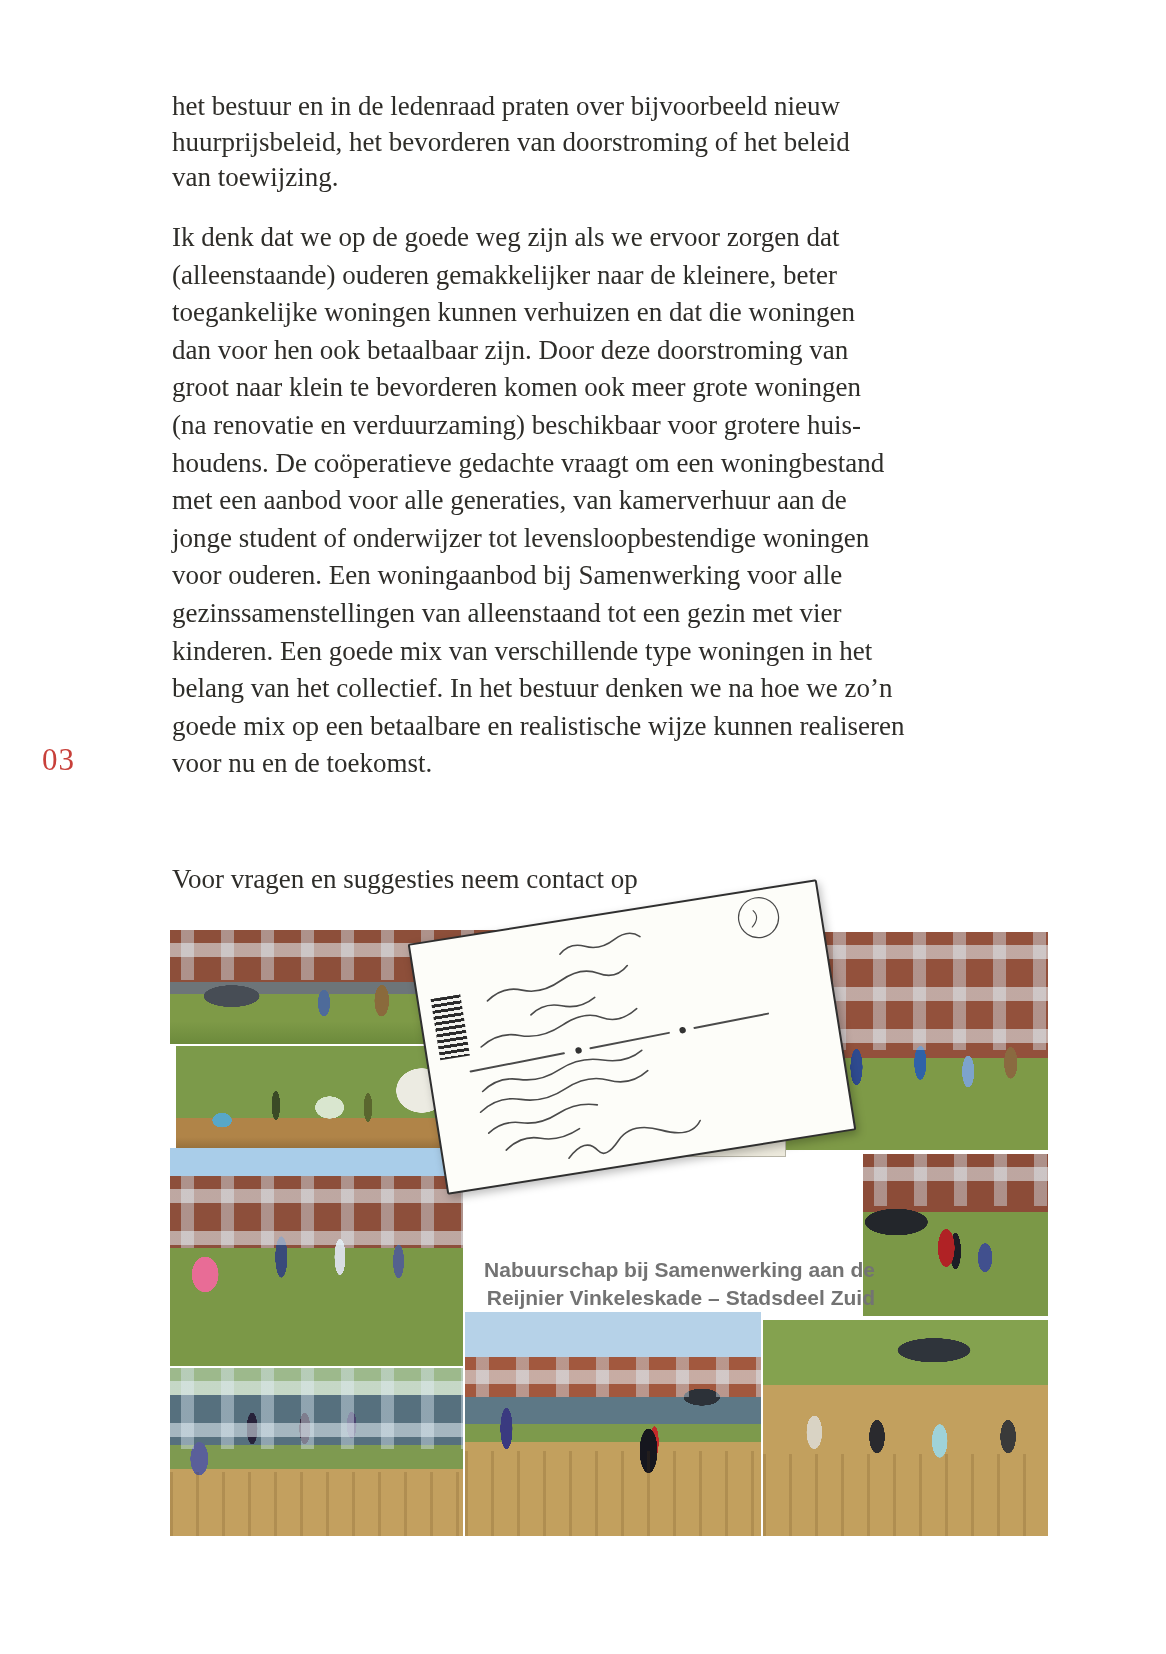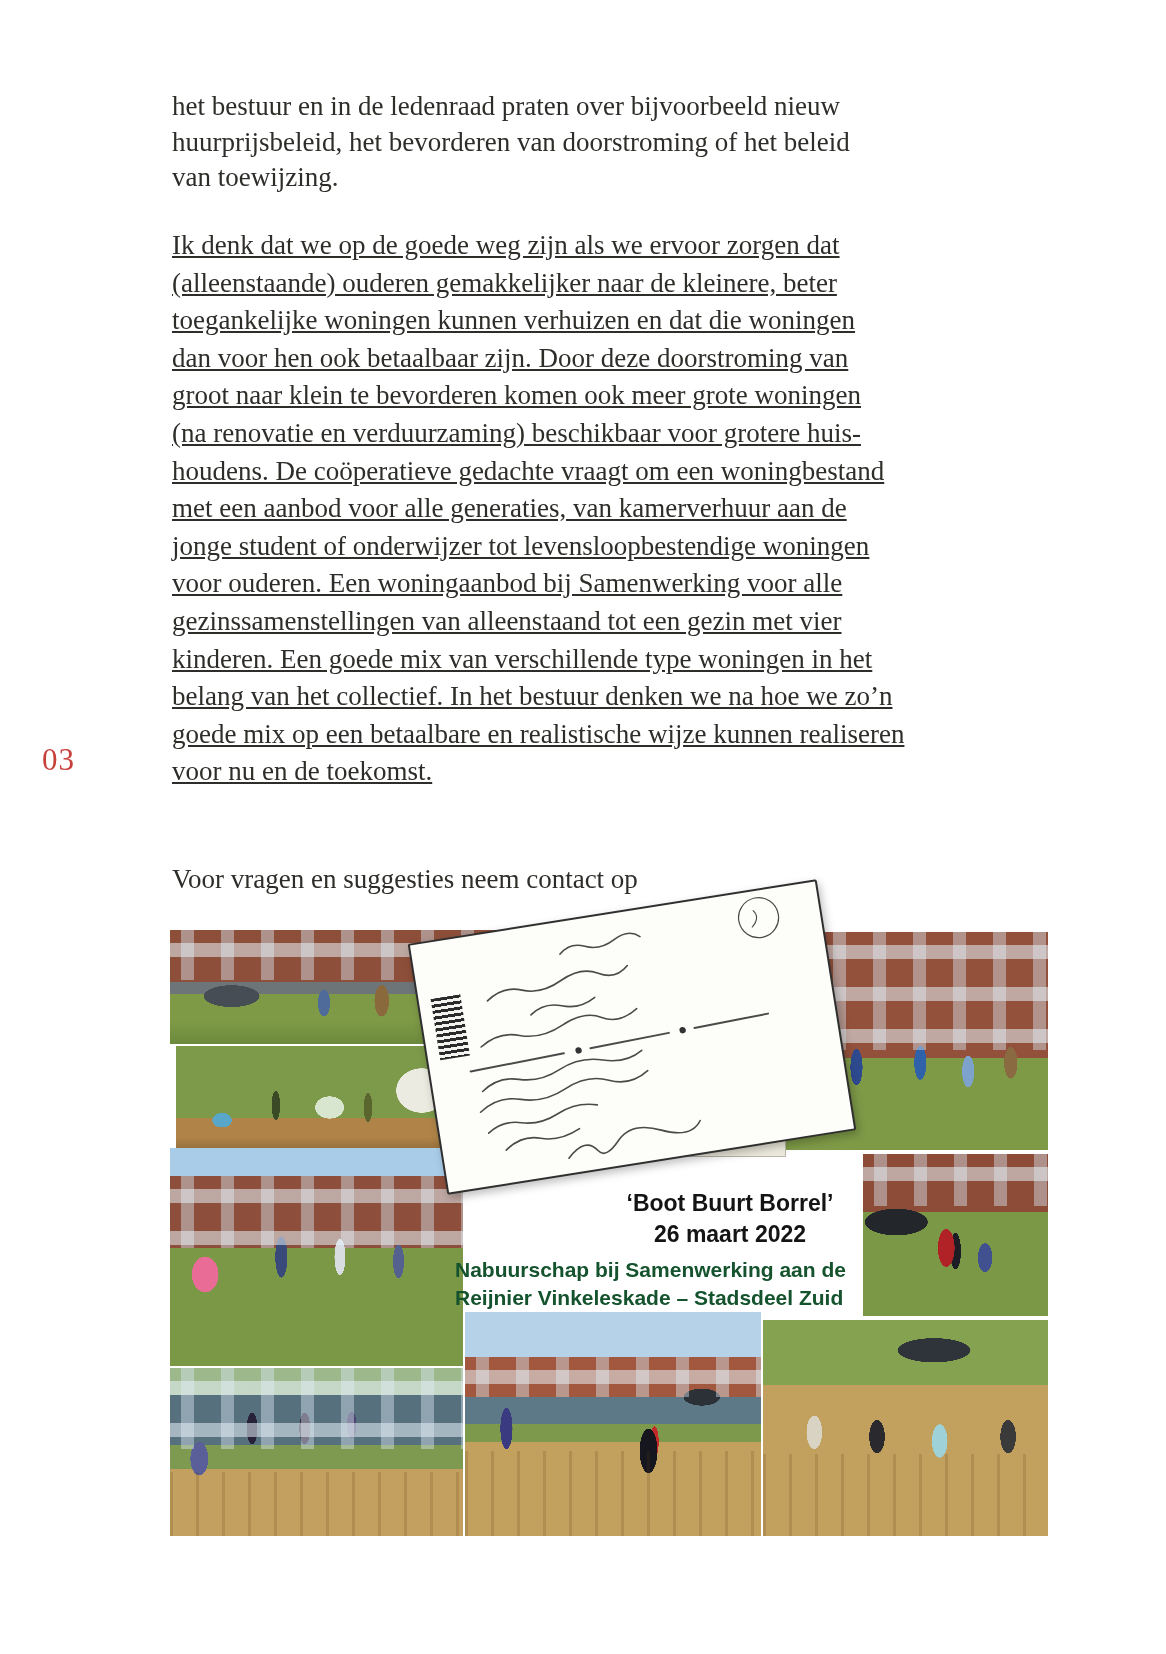--- a/index.html
+++ b/index.html
@@ -11,21 +11,21 @@
   
   .pagenum{
     position:absolute;left:42px;top:742px;
     font-size:31px;color:#c8403a;letter-spacing:1px;
   }
   .para{
     position:absolute;left:172px;width:836px;
     font-size:27px;color:#2e2d29;white-space:pre-line;margin-top:13px;
   }
   .para.p1{top:76px;line-height:35.5px;}
-  .para.p2{top:214px;line-height:37.6px;text-decoration:underline;}
+  .para.p2{top:206px;line-height:37.6px;}
   .para.p3{top:806px;line-height:40px;}
   .email-link{color:#2e2d29;text-decoration:underline;text-underline-offset:4px;text-decoration-thickness:2px;cursor:pointer;}
   
   .collage{position:absolute;left:170px;top:885px;width:878px;height:651px;}
   .photo{position:absolute;overflow:hidden;z-index:1;}
   .photo::before{content:"";position:absolute;left:0;top:0;right:0;height:48%;
     background-image:
       repeating-linear-gradient(180deg, transparent 0 13px, rgba(230,240,246,.55) 13px 27px, transparent 27px 42px),
       repeating-linear-gradient(90deg, transparent 0 11px, rgba(214,228,238,.45) 11px 24px, transparent 24px 40px);
   }
@@ -120,23 +120,23 @@
   .heart-card{position:absolute;left:480px;top:23px;width:134px;height:247px;z-index:2;
     background:#edeadd;border:1px solid #b9b6a8;}
   .heart-card svg{position:absolute;left:6px;top:38px;}
   
   .boot-title{
     position:absolute;left:370px;top:303px;width:380px;z-index:4;text-align:center;
     font-family:"Liberation Sans","DejaVu Sans",sans-serif;
     font-weight:bold;font-size:23px;line-height:31px;color:#141414;white-space:pre-line;
   }
   .boot-caption{
-    position:absolute;left:285px;top:371px;width:420px;z-index:4;text-align:left;
+    position:absolute;left:285px;top:371px;width:420px;z-index:4;text-align:right;
     font-family:"Liberation Sans","DejaVu Sans",sans-serif;
-    font-weight:bold;font-size:21px;line-height:28px;color:#14532d;white-space:pre-line;
+    font-weight:bold;font-size:21px;line-height:28px;color:#737373;white-space:pre-line;
   }
 </style>
 </head>
 <body>
 
 <div class="page">
 
   <div class="pagenum">03</div>
 
   <div class="para p1">het bestuur en in de ledenraad praten over bijvoorbeeld nieuw
@@ -204,19 +204,17 @@
             <stop offset="0%" stop-color="#f6efc6"></stop>
             <stop offset="35%" stop-color="#d9c46c"></stop>
             <stop offset="70%" stop-color="#b29739"></stop>
             <stop offset="100%" stop-color="#93782a"></stop>
           </radialGradient>
         </defs>
         <path d="M50,30 C50,19 41,11 30,11 C17,11 9,21 9,33 C9,53 31,62 50,84 C69,62 91,53 91,33 C91,21 83,11 70,11 C59,11 50,19 50,30 Z" fill="url(#goldGrad)"></path>
       </svg>
     </div>
 
-    <div class="boot-title">‘Boot Buurt Borrel’
-26 maart 2022</div>
     <div class="boot-caption">Nabuurschap bij Samenwerking aan de
 Reijnier Vinkeleskade – Stadsdeel Zuid</div>
 
   </div>
 </div>
 
 </body></html>

